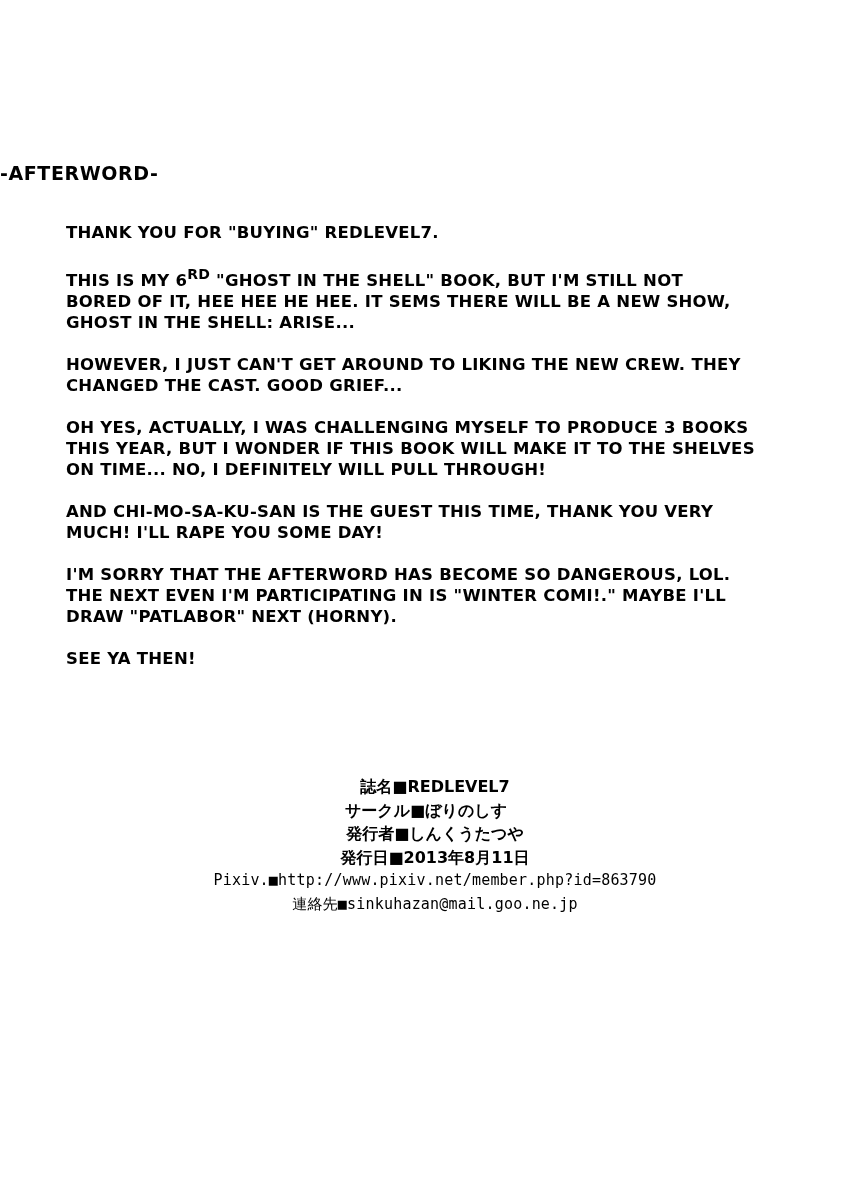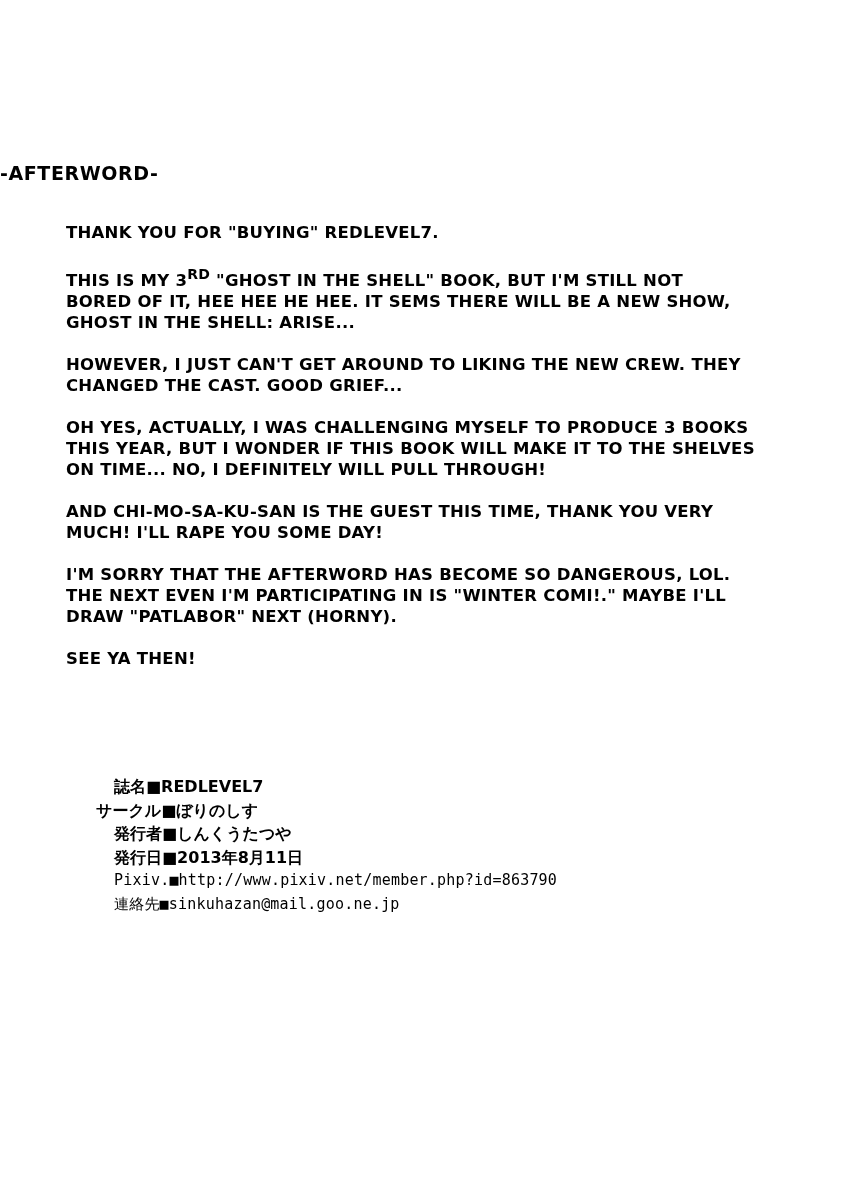--- a/index.html
+++ b/index.html
@@ -66,20 +66,21 @@
     left: 96px;
     width: 660px;
     font-family: "DejaVu Sans", sans-serif;
   }
   .colophon-line {
     font-size: 16px;
     line-height: 23.5px;
     white-space: pre;
     font-weight: bold;
     letter-spacing: 0px;
+    text-align: center;
   }
   .colophon-line.mono {
     font-family: "DejaVu Sans Mono", monospace;
     font-weight: normal;
     font-size: 15px;
     letter-spacing: 0.2px;
   }
   .colophon-line.jp {
     font-weight: bold;
   }
@@ -89,21 +90,21 @@
 </head>
 <body>
 
 <div class="page">
 
   <div class="afterword-title">-AFTERWORD-</div>
 
   <div class="body-block">
     <p class="para">THANK YOU FOR "BUYING" REDLEVEL7.</p>
 
-    <p class="para"><span>THIS IS MY 3</span><span class="sup">RD</span><span> "GHOST IN THE SHELL" BOOK, BUT I'M STILL NOT
+    <p class="para"><span>THIS IS MY 6</span><span class="sup">RD</span><span> "GHOST IN THE SHELL" BOOK, BUT I'M STILL NOT
 BORED OF IT, HEE HEE HE HEE. IT SEMS THERE WILL BE A NEW SHOW,
 GHOST IN THE SHELL: ARISE...</span></p>
 
     <p class="para">HOWEVER, I JUST CAN'T GET AROUND TO LIKING THE NEW CREW. THEY
 CHANGED THE CAST. GOOD GRIEF...</p>
     <p class="para">OH YES, ACTUALLY, I WAS CHALLENGING MYSELF TO PRODUCE 3 BOOKS
 THIS YEAR, BUT I WONDER IF THIS BOOK WILL MAKE IT TO THE SHELVES
 ON TIME... NO, I DEFINITELY WILL PULL THROUGH!</p>
     <p class="para">AND CHI-MO-SA-KU-SAN IS THE GUEST THIS TIME, THANK YOU VERY
 MUCH! I'LL RAPE YOU SOME DAY!</p>

